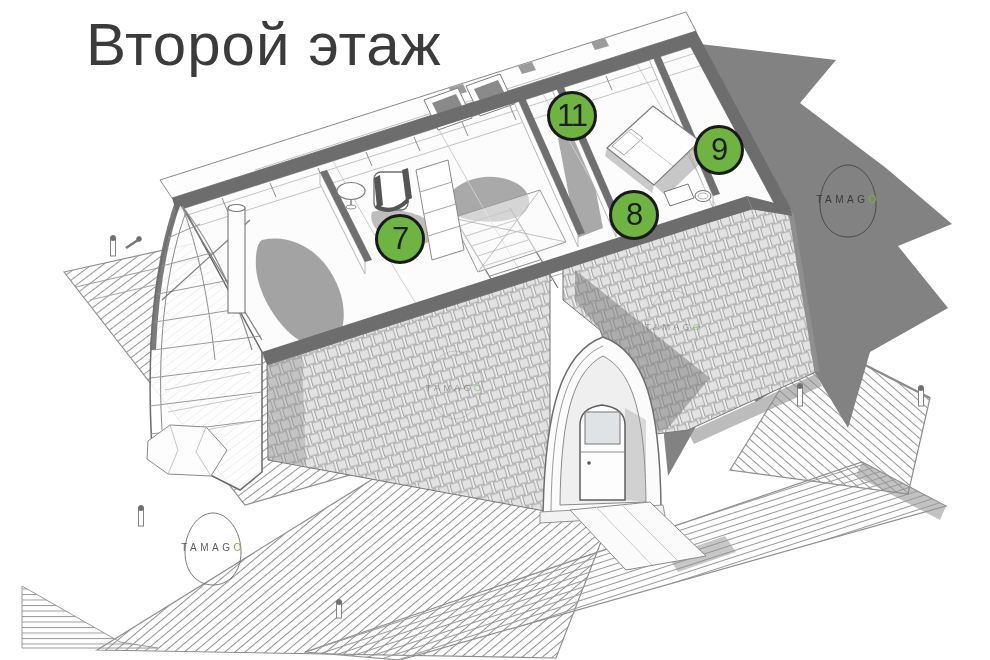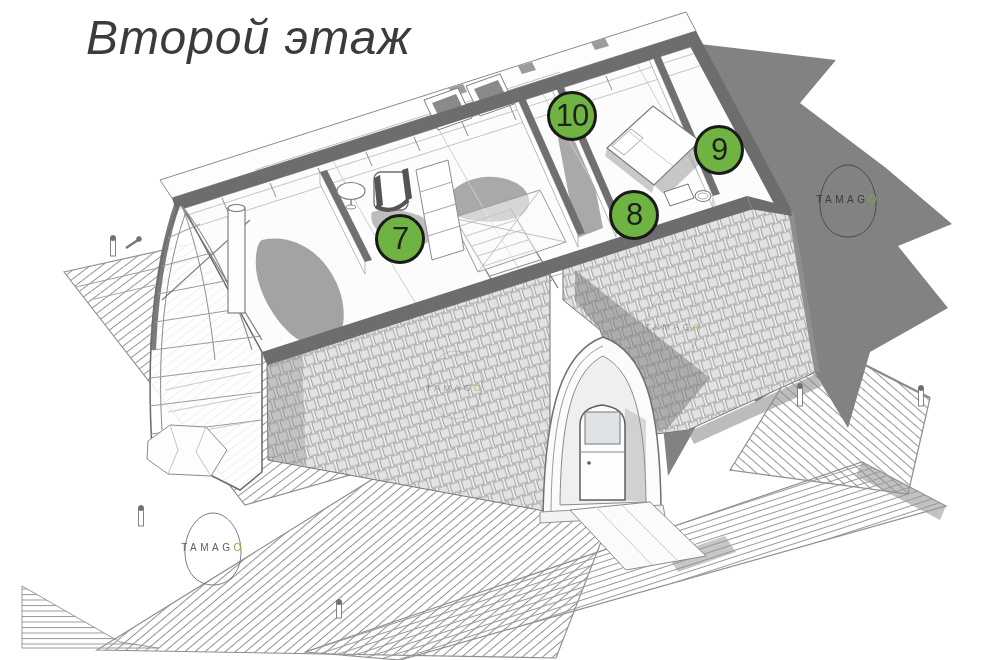--- a/index.html
+++ b/index.html
@@ -6,23 +6,22 @@
     --marker-fill:#6fb443; --marker-border:#1a1a1a; --marker-text:#1f1f1f;
     --shadow-gray:#828282; --wall-top-gray:#6d6d6d; --title-color:#3b3b3b;
     --logo-accent-green:#76b82f; --logo-text-gray:#404040; --line-gray:#6f6f6f;
   }
   html,body{margin:0;padding:0;}
   body{font-family:"Liberation Sans",sans-serif;background:#fff;}
   .stage{position:relative;width:990px;height:660px;background:#fff;overflow:hidden;}
   .stage svg{position:absolute;left:0;top:0;}
   .page-title{
     position:absolute;left:86px;top:10px;
-    font-size:48px;font-weight:200;letter-spacing:1px;color:var(--title-color);
+    font-size:60px;font-weight:200;letter-spacing:1px;color:var(--title-color);
     white-space:nowrap;
-    font-style:italic;
   }
   .marker{
     position:absolute;width:50px;height:50px;box-sizing:border-box;
     border-radius:50%;background:var(--marker-fill);
     border:3px solid var(--marker-border);
     display:flex;align-items:center;justify-content:center;
     font-size:31px;font-weight:300;letter-spacing:-1px;color:var(--marker-text);
   }
   .logo{position:absolute;width:110px;height:112px;}
   .logo svg{position:absolute;left:0;top:0;}
@@ -319,21 +318,21 @@
   <div class="marker" style="left:375px;top:214px;">
     <span>7</span>
   </div>
   <div class="marker" style="left:609px;top:190px;">
     <span>8</span>
   </div>
   <div class="marker" style="left:694px;top:125px;">
     <span>9</span>
   </div>
   <div class="marker" style="left:547px;top:91px;">
-    <span>10</span>
+    <span>11</span>
   </div>
 
   <div class="logo logo--dark" style="left:793px;top:145px;">
     <svg width="110" height="112" viewBox="0 0 110 112">
       <path d="M55,20 C70,20 83,38 83,59 C83,79 71,92 55,92 C39,92 27,79 27,59 C27,38 40,20 55,20 Z" fill="none" stroke="#4a4a4a" stroke-width="1"></path>
     </svg>
     <div class="logo-text"><span>TAMAG</span><span class="o">O</span></div>
   </div>
 
   <div class="logo logo--light" style="left:158px;top:493px;">

